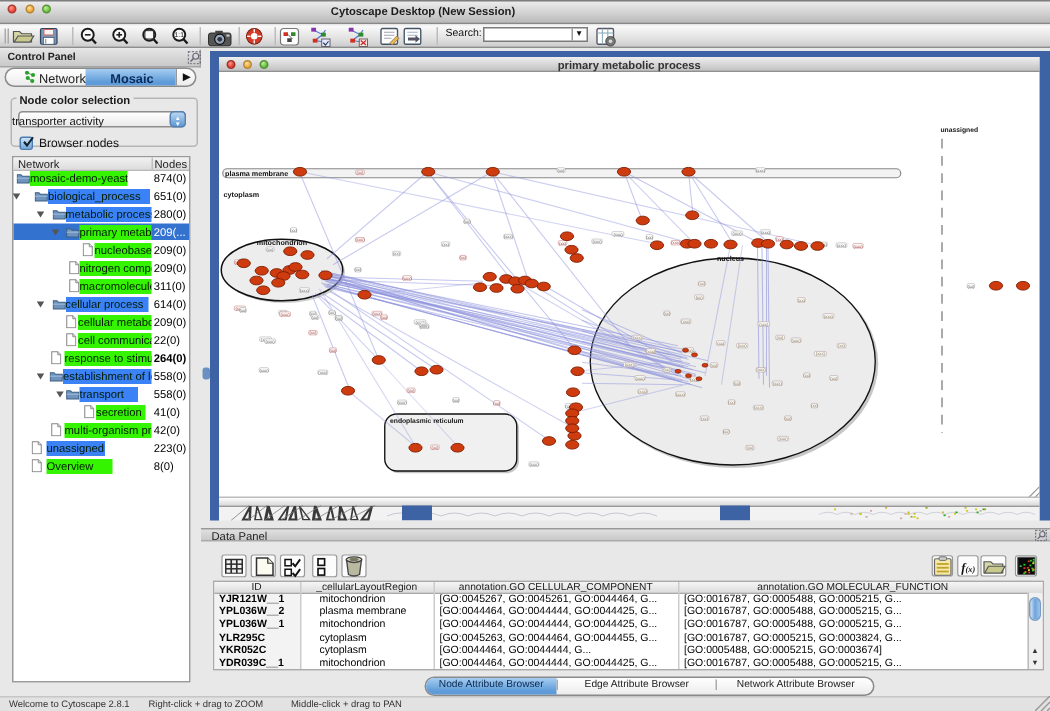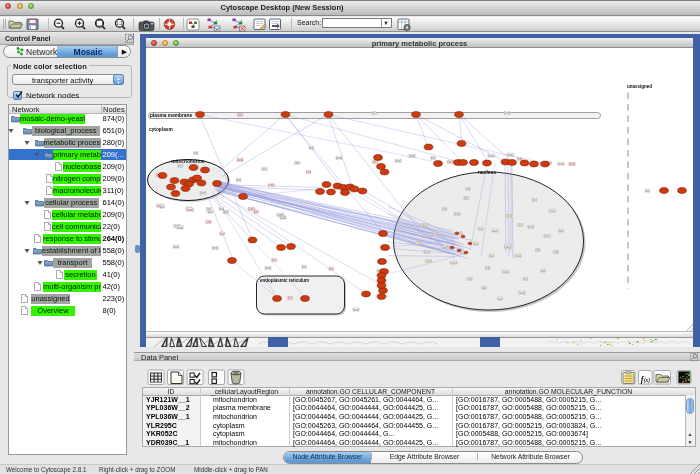--- a/index.html
+++ b/index.html
@@ -10,22 +10,22 @@
 #title{left:0;top:3px;width:564px;text-align:center;font-size:7.5px;font-weight:bold;color:#1c1c1c;}
 #toolbar{left:0;top:17px;width:700px;height:15px;background:linear-gradient(#fbfbfb,#dedede 70%,#cdcdcd);border-bottom:1px solid #8e8e8e;}
 #cpanel-hdr{left:0;top:33px;width:134px;height:12px;background:linear-gradient(#e3e3e3,#c9c9c9);border-bottom:1px solid #a5a5a5;border-right:1px solid #a5a5a5;}
 #cpanel-hdr span{position:absolute;left:5px;top:2px;font-size:7px;font-weight:bold;color:#222;}
 #dpanel-hdr{left:134px;top:352px;width:566px;height:9px;background:linear-gradient(#e0e0e0,#c9c9c9);border-top:1px solid #999;border-bottom:1px solid #aaa;}
 #dpanel-hdr span{position:absolute;left:7px;top:0px;font-size:7.5px;font-weight:normal;color:#222;}
 .pill{background:linear-gradient(#ffffff,#ececec);border:1px solid #8a8a8a;border-radius:8px;}
 .seltab{background:linear-gradient(#a6cdf2,#5e9bd8 80%);}
 .treebox{background:#fff;border:1px solid #9a9a9a;}
 .grn{background:#35f400;}
-.red{background:#a3a3a3;}
-.rowlbl{position:absolute;height:10px;overflow:hidden;font-size:7.5px;line-height:10px;color:#031b03;white-space:nowrap;text-align:center;}
+.red{background:#3b82f6;}
+.rowlbl{position:absolute;height:10px;overflow:hidden;font-size:7.5px;line-height:10px;color:#031b03;white-space:nowrap;}
 .cnt{position:absolute;font-size:7.5px;line-height:10px;color:#000;}
 svg{display:block;}
 </style></head><body>
 <div class="abs" id="titlebar"></div>
 <div class="abs tl" style="left:5.4px;background:radial-gradient(circle at 35% 30%,#ff9a8a,#e8463a 70%);border:0.5px solid #b03a30;"></div>
 <div class="abs tl" style="left:17.2px;background:radial-gradient(circle at 35% 30%,#ffe09a,#f0a73a 70%);border:0.5px solid #b8862e;"></div>
 <div class="abs tl" style="left:27.9px;background:radial-gradient(circle at 35% 30%,#c0f09a,#69c244 70%);border:0.5px solid #5a9435;"></div>
 <div class="abs" id="title">Cytoscape Desktop (New Session)</div>
 <div class="abs" id="toolbar"></div>
 <svg class="abs" style="left:0;top:16px" width="700" height="16" viewBox="0 0 700 16">
@@ -167,27 +167,27 @@
 <g stroke="#2ca02c" stroke-width="0.6">
       <line x1="2" y1="1.5" x2="6" y2="3"></line>
       <line x1="2.5" y1="5" x2="5.5" y2="7"></line>
     </g>
   </svg>
 <div class="abs" style="left:26px;top:47px;font-size:8.5px;color:#222;">Network</div>
 <div class="abs" style="left:63px;top:47px;width:50px;text-align:center;font-size:8.5px;font-weight:bold;color:#0a2c5c;">Mosaic</div>
 <div class="abs" style="left:7px;top:65px;width:125px;height:33px;border:1px solid #b6b6b6;border-radius:3px;"></div>
 <div class="abs" style="left:11px;top:62px;background:#e8e8e8;padding:0 2px;font-size:7.5px;font-weight:bold;color:#1a1a1a;">Node color selection</div>
 <div class="abs" style="left:12px;top:74px;width:112px;height:11px;background:linear-gradient(#fff,#e9e9e9);border:1px solid #8d8d8d;border-radius:3px;"></div>
-<div class="abs" style="left:32px;top:76px;font-size:7.5px;color:#111;">transporter activity</div>
+<div class="abs" style="left:8px;top:76px;font-size:7.5px;color:#111;">transporter activity</div>
 <div class="abs" style="left:113px;top:74px;width:11px;height:11px;background:linear-gradient(#b8d6f2,#5d9ad6);border:1px solid #5580b0;border-radius:3px;font-size:4px;color:#fff;text-align:center;line-height:4.5px;padding-top:1.5px;">▲<br>▼</div>
 <div class="abs" style="left:13px;top:90.5px;width:9px;height:9px;background:linear-gradient(#cfe4f7,#74a9dd);border:1px solid #4a7cb0;border-radius:2px;"></div>
 <svg class="abs" style="left:13.5px;top:89px" width="10" height="11" viewBox="0 0 10 11">
     <path d="M2 5.5 L4 8 L8 2.5" stroke="#123" stroke-width="1.4" fill="none"></path>
   </svg>
-<div class="abs" style="left:26px;top:90.5px;font-size:8px;color:#111;">Network nodes</div>
+<div class="abs" style="left:26px;top:90.5px;font-size:8px;color:#111;">Browser nodes</div>
 <div class="abs treebox" style="left:8px;top:104px;width:119px;height:351px;"></div>
 <div class="abs" style="left:9px;top:105px;width:117px;height:8.5px;background:linear-gradient(#f2f2f2,#dcdcdc);border-bottom:1px solid #b8b8b8;"></div>
 <div class="abs" style="left:12px;top:105px;font-size:7.5px;color:#222;">Network</div>
 <div class="abs" style="left:103px;top:105px;font-size:7.5px;color:#222;">Nodes</div>
 <div class="abs" style="left:100.5px;top:105px;width:1px;height:8.5px;background:#c0c0c0;"></div>
 <svg class="abs" style="left:10.5px;top:114.5px" width="9" height="8" viewBox="0 0 9 8">
 <path d="M0.5 7 L0.5 1.5 L3 1.5 L4 2.5 L8.5 2.5 L8.5 7 Z" fill="#6f94bd" stroke="#3d5f85" stroke-width="0.7"></path>
 <path d="M0.5 3.8 L8.5 3.8" stroke="#8fb0d4" stroke-width="0.9"></path>
   </svg>
 <div class="rowlbl grn" style="left:20px;top:113.5px;width:65px;">mosaic-demo-yeast</div>

